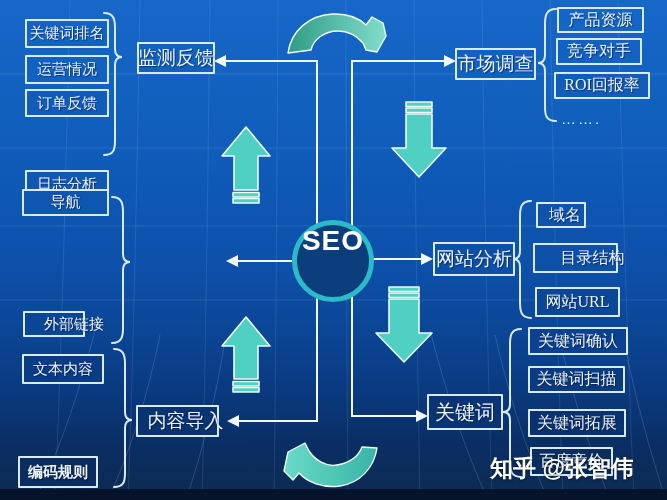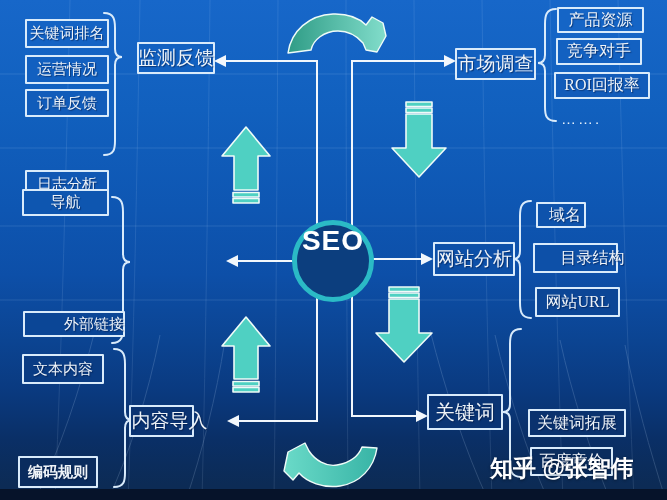--- a/index.html
+++ b/index.html
@@ -129,35 +129,37 @@
   <div class="box" style="left:25px;top:136px;width:84px;height:29px;background:#1058b4;margin-top:34px;">日志分析</div>
   <div class="box mid" style="left:137px;top:42px;width:78px;height:32px;background:#1261c1;">监测反馈</div>
 
   <div class="box mid" style="left:455px;top:48px;width:81px;height:32px;background:#1260c0;">市场调查</div>
   <div class="box sub" style="left:557px;top:7px;width:87px;height:26px;background:#1565c6;">产品资源</div>
   <div class="box sub" style="left:556px;top:38px;width:86px;height:27px;background:#1361c1;">竞争对手</div>
   <div class="box sub" style="left:554px;top:72px;width:96px;height:27px;background:#125cba;">ROI回报率</div>
   <div class="dots" style="left:561px;top:110px;">…….</div>
 
   <div class="box" style="left:22px;top:189px;width:87px;height:27px;background:#0e56b0;">导航</div>
-  <div class="box" style="left:23px;top:311px;width:102px;height:26px;background:#0b4696;padding-left:40px;">外部链接</div>
+  <div class="box" style="left:23px;top:311px;width:62px;height:26px;background:#0b4696;padding-left:40px;">外部链接</div>
 
   <div class="seo-circle">
     <span>SEO</span>
   </div>
 
   <div class="box mid" style="left:433px;top:242px;width:82px;height:34px;background:#0d50a8;">网站分析</div>
   <div class="box sub" style="left:536px;top:202px;width:50px;height:26px;background:#0e53ac;padding-left:8px;">域名</div>
   <div class="box sub" style="left:533px;top:243px;width:85px;height:30px;background:#0d50a8;padding-left:34px;">目录结构</div>
   <div class="box" style="left:22px;top:354px;width:82px;height:30px;background:#0a3c84;">文本内容</div>
 
   <div class="box sub" style="left:535px;top:287px;width:85px;height:30px;background:#0c4696;">网站URL</div>
   <div class="box" style="left:18px;top:456px;width:80px;height:32px;background:#0a2c5e;font-weight:bold;">编码规则</div>
-  <div class="box mid" style="left:129px;top:405px;width:65px;height:32px;background:#0a3372;padding-left:16px;">内容导入</div>
+  <div class="box mid" style="left:136px;top:405px;width:83px;height:32px;background:#0a3372;padding-left:16px;">内容导入</div>
 
   <div class="box mid" style="left:427px;top:394px;width:76px;height:36px;background:#0a3474;font-size:20px;">关键词</div>
+  <div class="box sub" style="left:528px;top:327px;width:100px;height:28px;background:#0b4190;">关键词确认</div>
+  <div class="box sub" style="left:528px;top:366px;width:97px;height:27px;background:#0a3a80;">关键词扫描</div>
   <div class="box sub" style="left:528px;top:409px;width:98px;height:28px;background:#0a326e;">关键词拓展</div>
   <div class="box sub" style="left:530px;top:447px;width:83px;height:29px;background:#0a2d5e;">百度竞价</div>
 
   <div class="watermark">知乎 @张智伟</div>
   <div class="footer-strip"></div>
 
 </div>
 
 </body></html>

